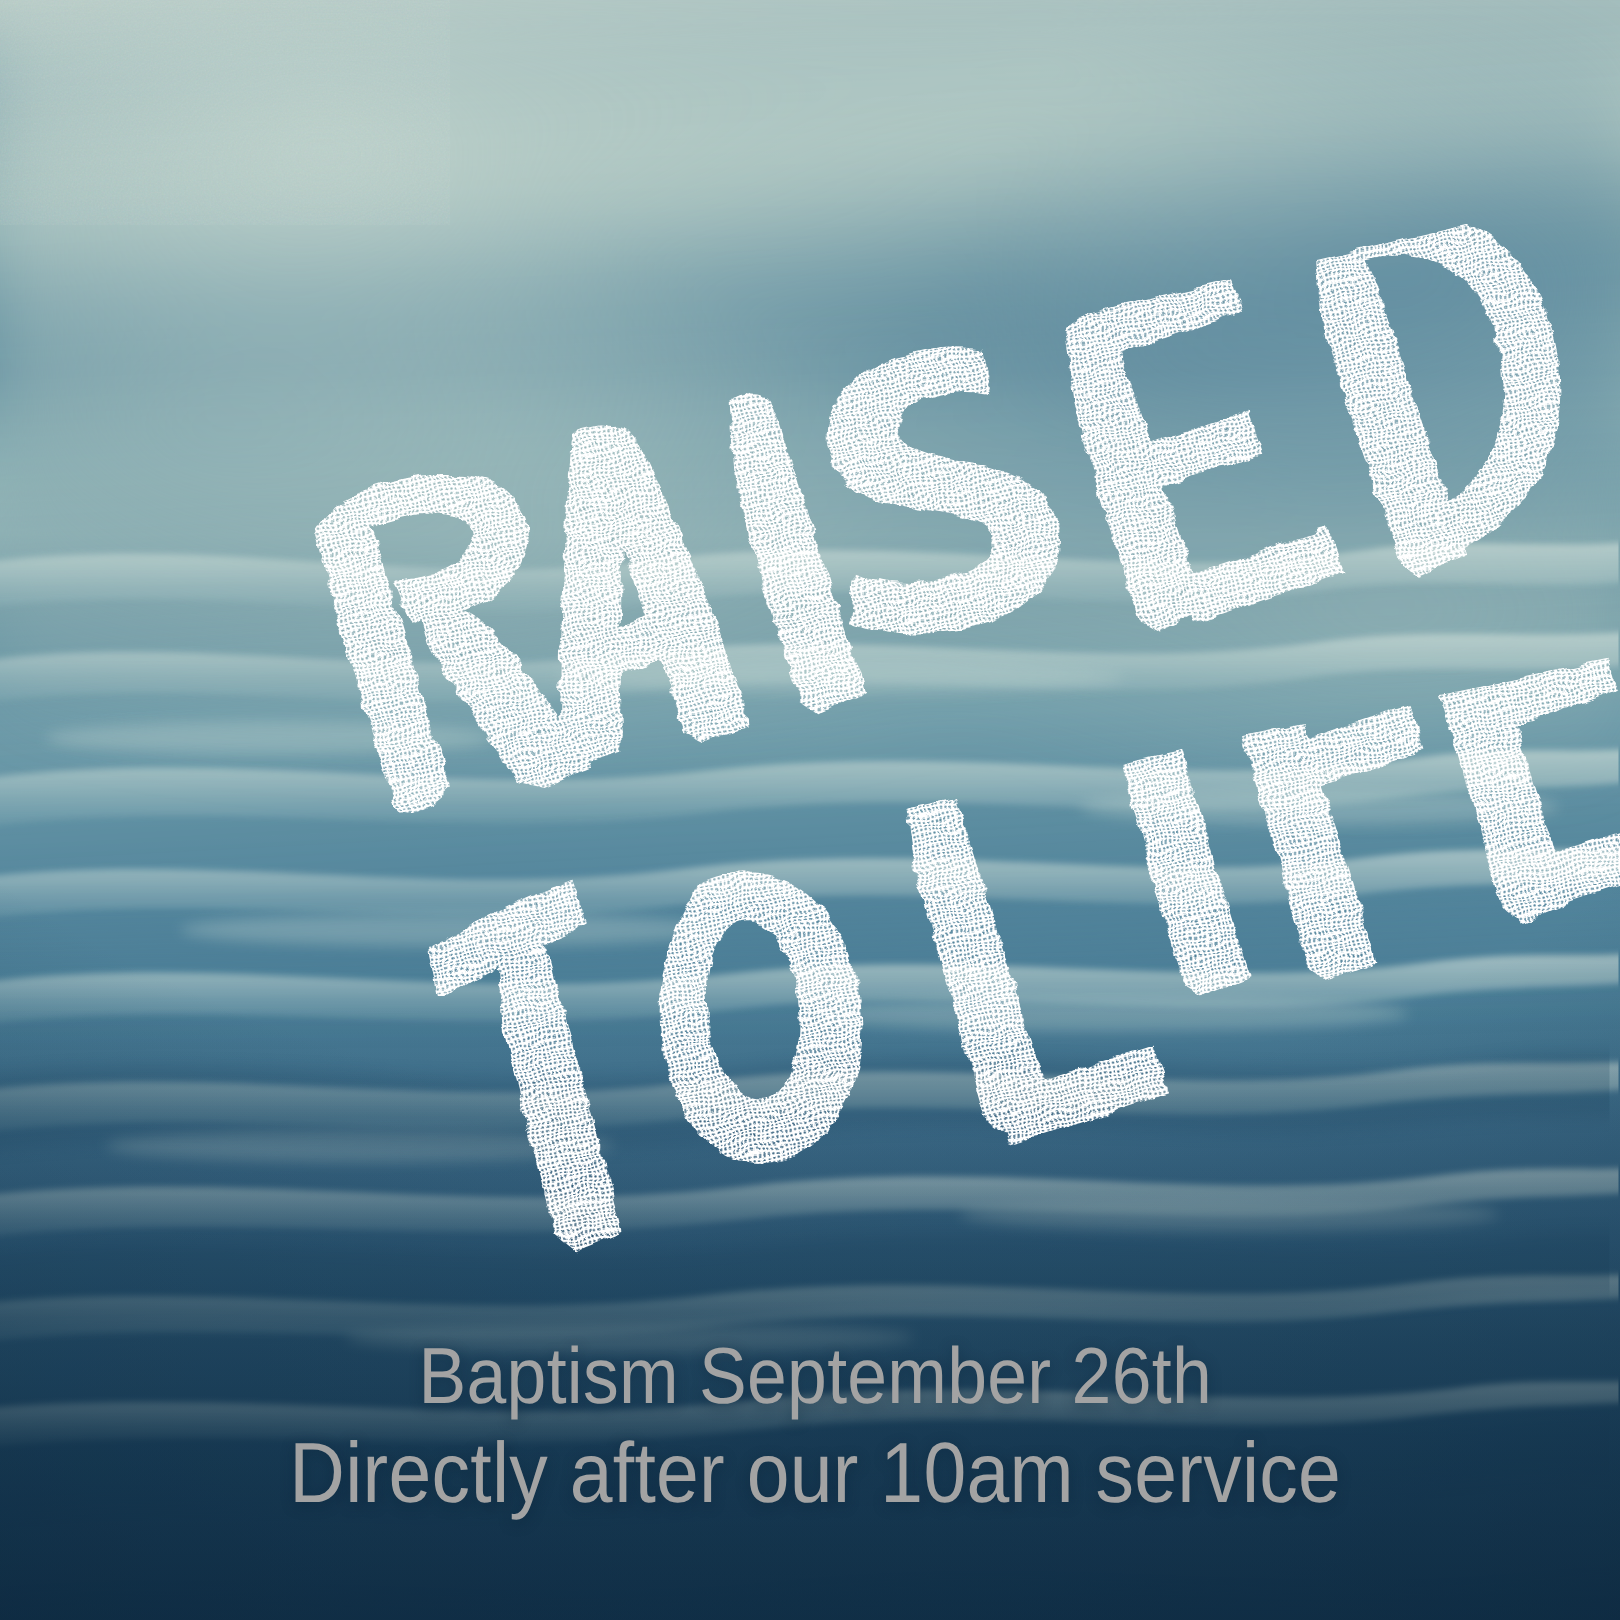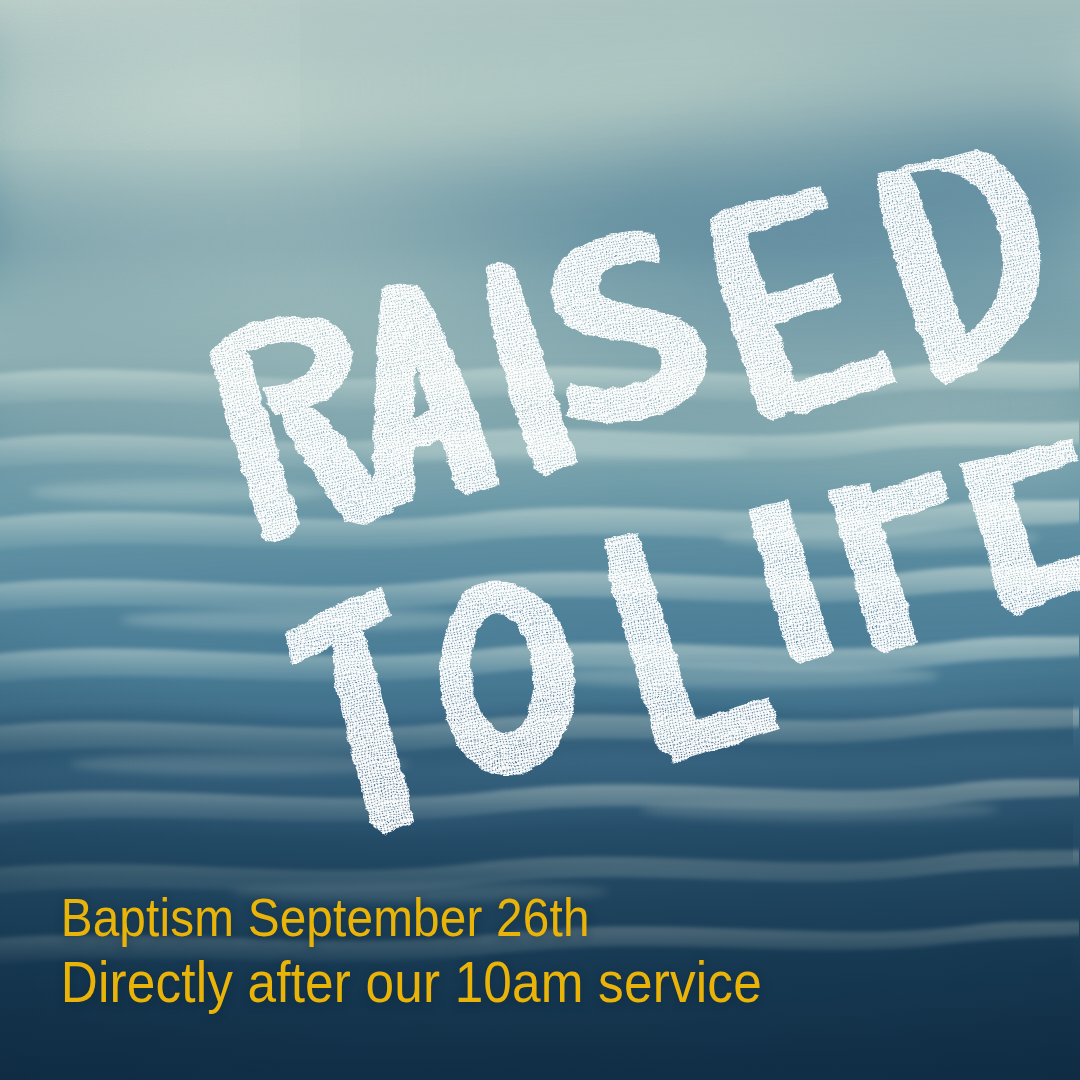--- a/index.html
+++ b/index.html
@@ -79,21 +79,21 @@
   }
   .bg-grain{position:absolute;inset:0;opacity:.16;mix-blend-mode:overlay;}
 
   
   .headline{position:absolute;inset:0;}
   .hl-svg{position:absolute;inset:0;width:1080px;height:1080px;}
 
   
   .copy{
     position:absolute;left:7px;right:0;bottom:64px;
-    color:#eab308;
+    text-align:center;color:#a3a3a3;
     text-shadow:0 2px 10px rgba(8,34,54,.45);
   }
   .copy-line{
     display:block;
     font-family:"Liberation Sans",sans-serif;
     font-weight:400;
     letter-spacing:.2px;
     line-height:1.17;
     white-space:nowrap;
     transform:scaleX(.9);

